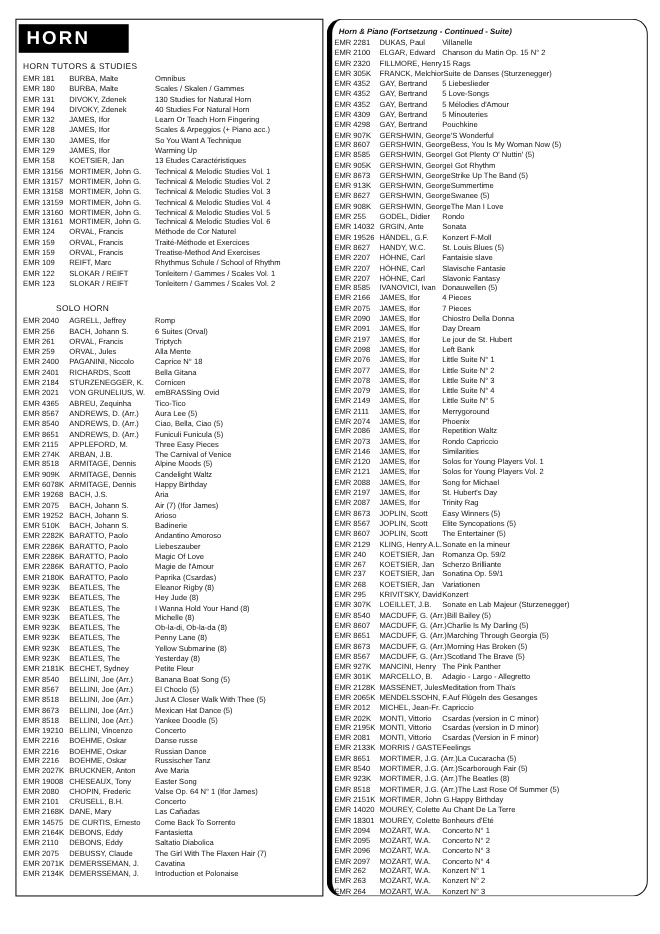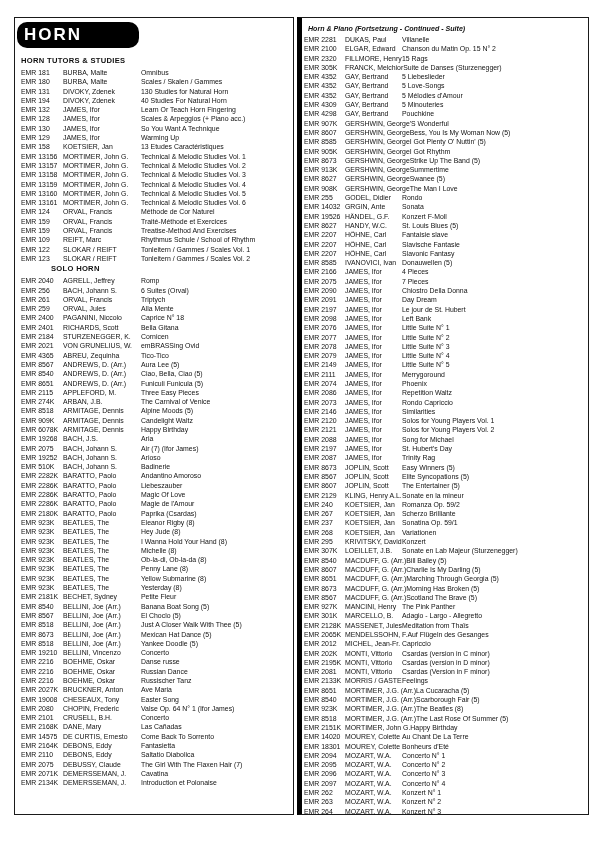--- a/index.html
+++ b/index.html
@@ -3,33 +3,33 @@
 <meta charset="utf-8">
 <style>
   html,body{margin:0;padding:0;}
   body{
     width:600px;height:849px;position:relative;background:#ffffff;
     font-family:"Liberation Sans","DejaVu Sans",sans-serif;color:#111;
     -webkit-font-smoothing:antialiased;
   }
   .panel{position:absolute;border:1.3px solid #1a1a1a;background:#fff;box-sizing:border-box;}
   .left-panel{left:14px;top:17px;width:280px;height:798px;}
-  .right-panel{left:297px;top:17px;width:292px;height:798px;border-left:5px solid #000;}
+  .right-panel{left:297px;top:17px;width:292px;height:798px;border-left:5px solid #000;border-radius:14px;}
   .horn-banner{
-    position:absolute;left:2px;top:4px;width:122px;height:26px;background:#000;
+    position:absolute;left:2px;top:4px;width:100px;height:26px;background:#000;
     color:#fff;font-weight:bold;font-size:17px;letter-spacing:2px;
-    line-height:26px;padding-left:7px;box-sizing:border-box;border-radius:10px;
+    line-height:26px;padding-left:7px;box-sizing:border-box;
   }
   .left-content{position:absolute;left:6px;top:38px;right:3px;}
   .right-content{position:absolute;left:2px;top:6px;right:3px;}
   .section-heading{
-    font-size:7.6px;font-weight:bold;letter-spacing:0.3px;
+    font-size:7.6px;font-weight:normal;letter-spacing:0.3px;
     line-height:10px;margin:0 0 2px 0;
   }
-  .section-heading.gap{margin-top:1px;padding-left:30px;}
+  .section-heading.gap{margin-top:13px;padding-left:30px;}
   .cont-header{
     font-size:7.1px;font-weight:bold;font-style:italic;
     line-height:10px;margin:0 0 1px 4px;
   }
   .row{
     display:grid;grid-template-columns:42px minmax(78px,max-content) 1fr;
     font-size:6.9px;line-height:9.3px;white-space:nowrap;
   }
   .right-content .row{grid-template-columns:41px minmax(57px,max-content) 1fr;}
   .row span{overflow:visible;}

